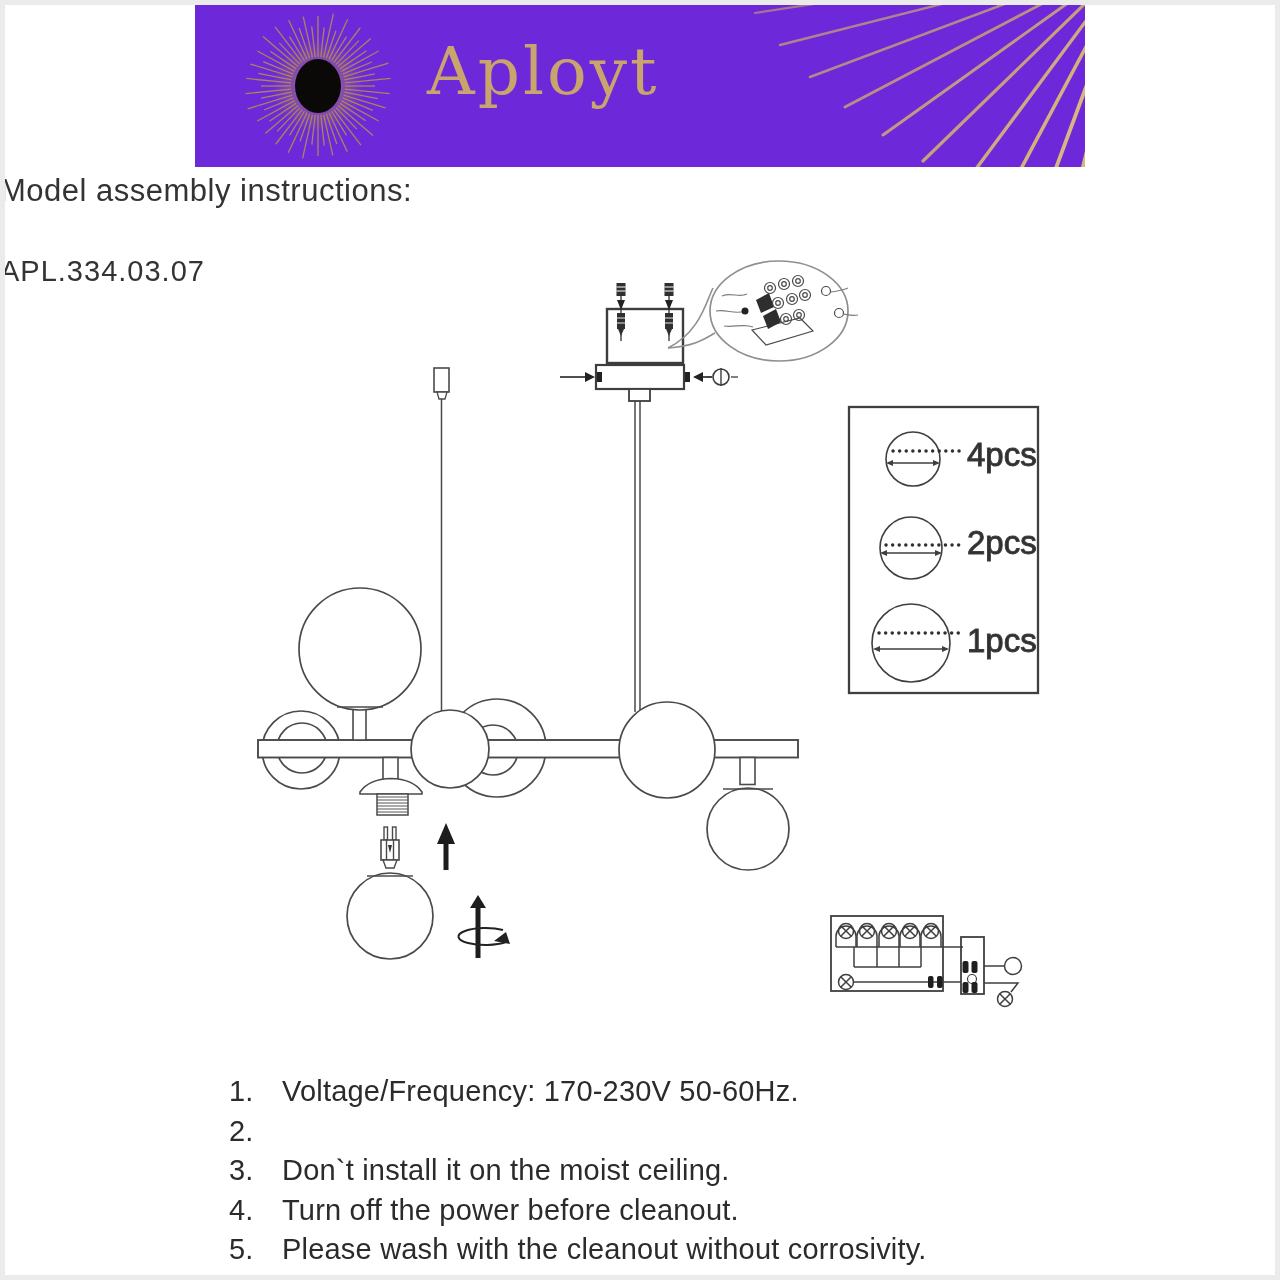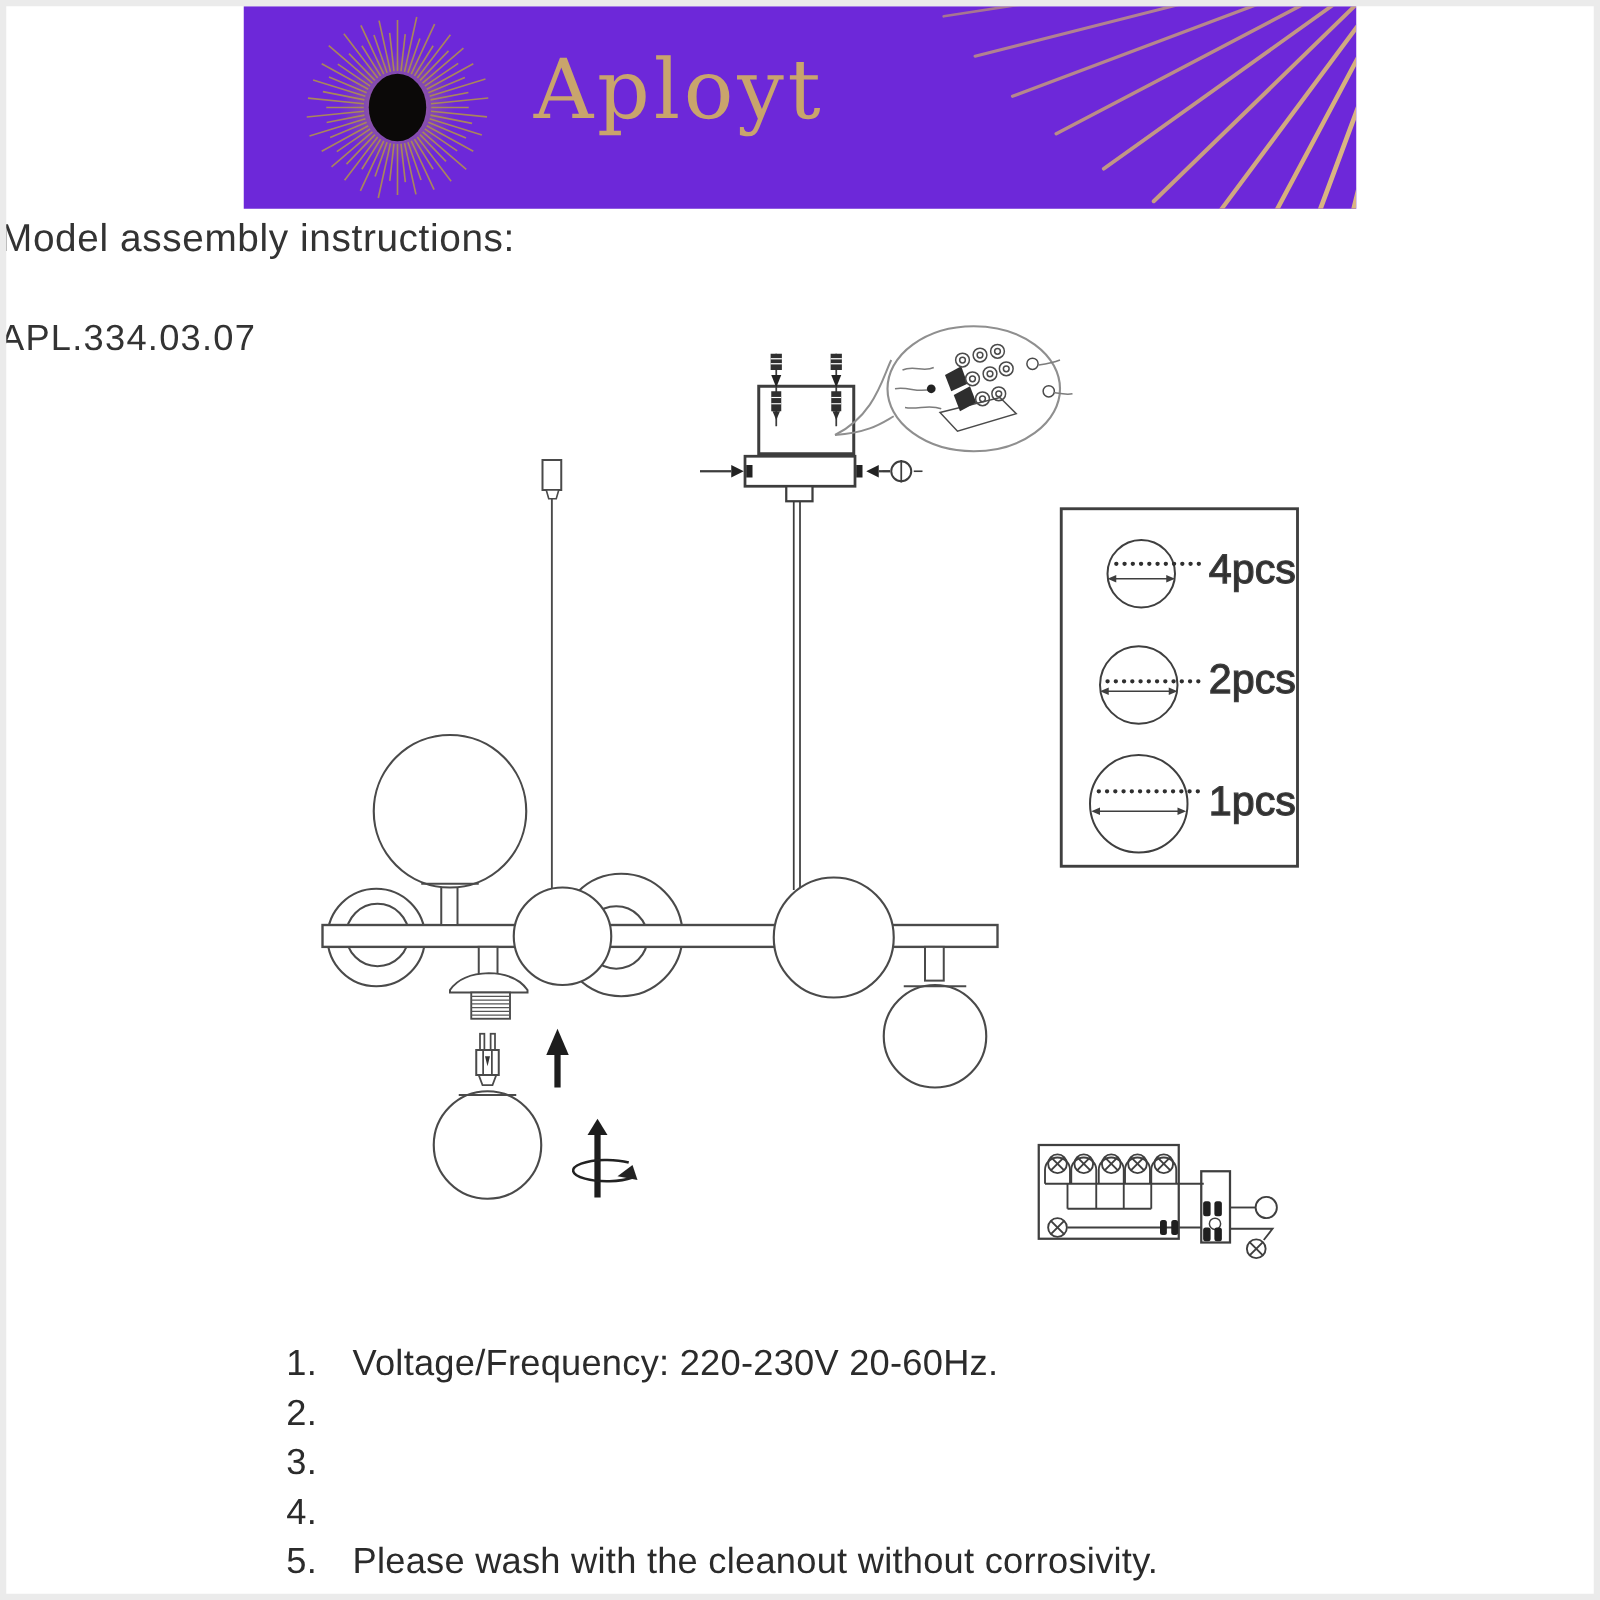--- a/index.html
+++ b/index.html
@@ -409,30 +409,32 @@
       <circle cx="1005" cy="999" r="7.5"></circle>
       <line x1="999.7" y1="993.7" x2="1010.3" y2="1004.3"></line>
         <line x1="999.7" y1="1004.3" x2="1010.3" y2="993.7"></line>
     </g>
   </g>
 </svg>
 
 <div class="instructions">
   <div class="instr-row">
     <span class="instr-num">1.</span>
-    <span>Voltage/Frequency: 220-230V 20-60Hz.</span>
+    <span>Voltage/Frequency: 170-230V 50-60Hz.</span>
   </div>
   <div class="instr-row">
     <span class="instr-num">2.</span>
   </div>
   <div class="instr-row">
     <span class="instr-num">3.</span>
+    <span>Don`t install it on the moist ceiling.</span>
   </div>
   <div class="instr-row">
     <span class="instr-num">4.</span>
+    <span>Turn off the power before cleanout.</span>
   </div>
   <div class="instr-row">
     <span class="instr-num">5.</span>
     <span>Please wash with the cleanout without corrosivity.</span>
   </div>
   <div class="instr-row">
     <span class="instr-num">6.</span>
     <span>The use of lamps is permissible: 7xG9 max 5W.</span>
   </div>
 </div>

